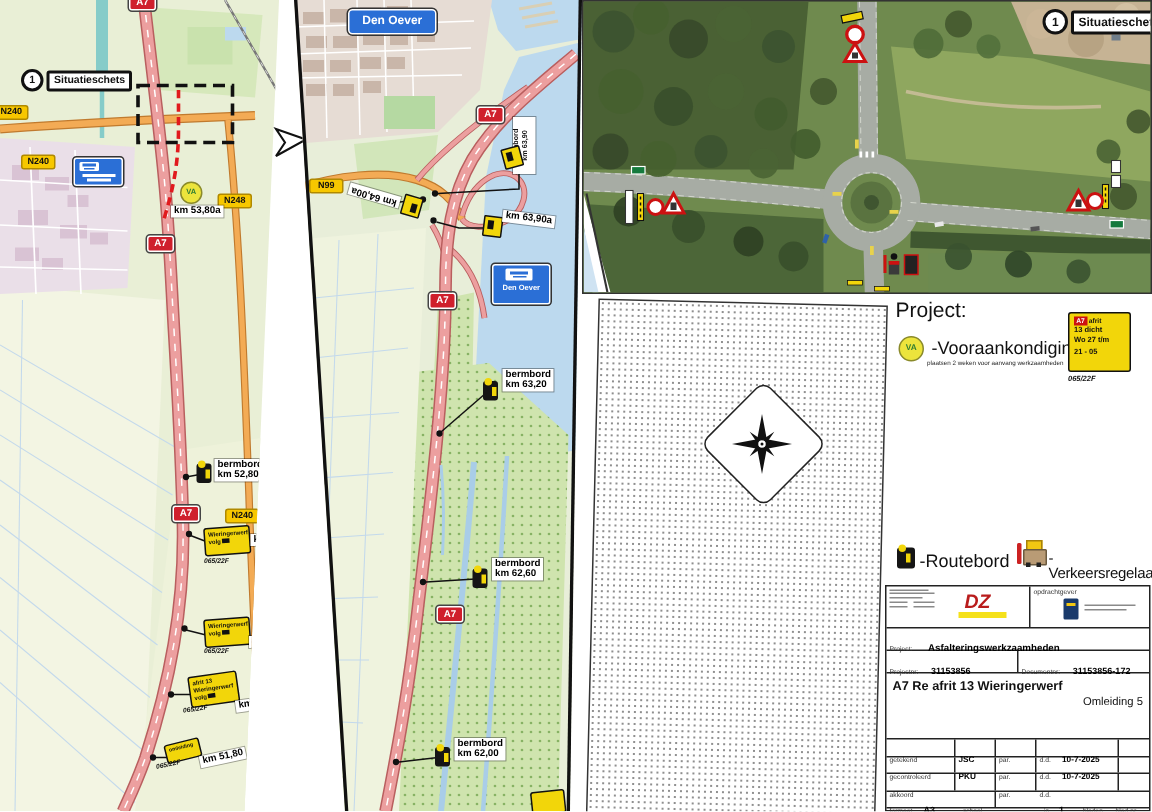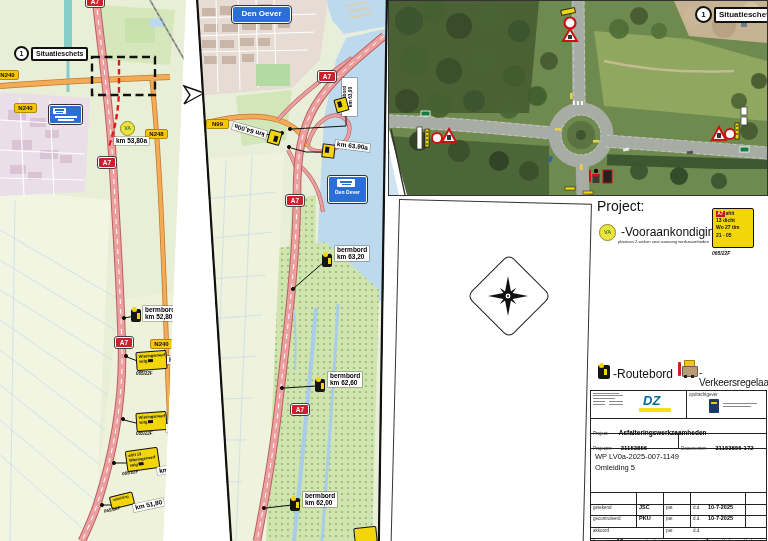--- a/index.html
+++ b/index.html
@@ -516,21 +516,21 @@
               <div>
                 <div class="microbar" style="width:12px;"></div>
                 <div class="microbar" style="width:12px;"></div>
               </div>
               <div>
                 <div class="microbar" style="width:14px;"></div>
                 <div class="microbar" style="width:14px;"></div>
               </div>
             </div>
         </div>
-        <div class="abs" style="left:52px;top:3px;font:bold italic 13px/1 'Liberation Sans',sans-serif;color:#0369a1;">DZ</div>
+        <div class="abs" style="left:52px;top:3px;font:bold italic 13px/1 'Liberation Sans',sans-serif;color:#b91c1c;">DZ</div>
         <div class="abs" style="left:48px;top:17px;width:32px;height:4px;background:#f5e11a;"></div>
       </div>
       <div class="tb-cell" style="left:96px;right:0;border-right:none;">
         <div class="tb-lab">opdrachtgever</div>
         <div class="abs" style="left:22px;top:8px;width:10px;height:14px;background:#1a3a6b;border-radius:1px;">
           <div class="abs" style="left:2px;top:3px;width:6px;height:2px;background:#f2c712;"></div>
         </div>
         <div class="abs" style="left:36px;top:12px;width:36px;">
             <div class="microbar" style="width:34px;"></div>
             <div class="microbar" style="width:28px;"></div>
@@ -545,22 +545,22 @@
       <div class="tb-cell" style="left:0;width:88px;">
         <span class="tb-lab">Projectnr:</span>
         <span class="tb-val" style="margin-left:4px;">31153856</span>
       </div>
       <div class="tb-cell" style="left:88px;right:0;border-right:none;">
         <span class="tb-lab">Documentnr:</span>
         <span class="tb-val" style="margin-left:4px;">31153856-172</span>
       </div>
     </div>
     <div class="tb-row" style="height:44px;padding:3px 4px;">
-      <div style="font:7.5px/1.45 'Liberation Sans',sans-serif;">WP LV0a-2025-007-1149</div>
-      <div style="font:7.5px/1.45 'Liberation Sans',sans-serif;">Omleiding 5</div>
+      <div style="font:bold 8.5px/1.35 'Liberation Sans',sans-serif;">A7 Re afrit 13 Wieringerwerf</div>
+      <div style="font:7.5px/1.45 'Liberation Sans',sans-serif;text-align:right;">Omleiding 5</div>
     </div>
     <div class="tb-row" style="height:11.5px;">
       <div class="tb-cell" style="left:0;width:46px;"><span class="tb-lab">getekend</span></div>
       <div class="tb-cell" style="left:46px;width:27px;"><span class="tb-val" style="font-size:5.5px;">JSC</span></div>
       <div class="tb-cell" style="left:73px;width:27px;"><span class="tb-lab">par.</span></div>
       <div class="tb-cell" style="left:100px;width:55px;"><span class="tb-lab">d.d.</span>
         <span class="tb-val" style="font-size:5.5px;margin-left:3px;">10-7-2025</span></div>
       <div class="tb-cell" style="left:155px;right:0;border-right:none;"></div>
     </div>
     <div class="tb-row" style="height:11.5px;">

